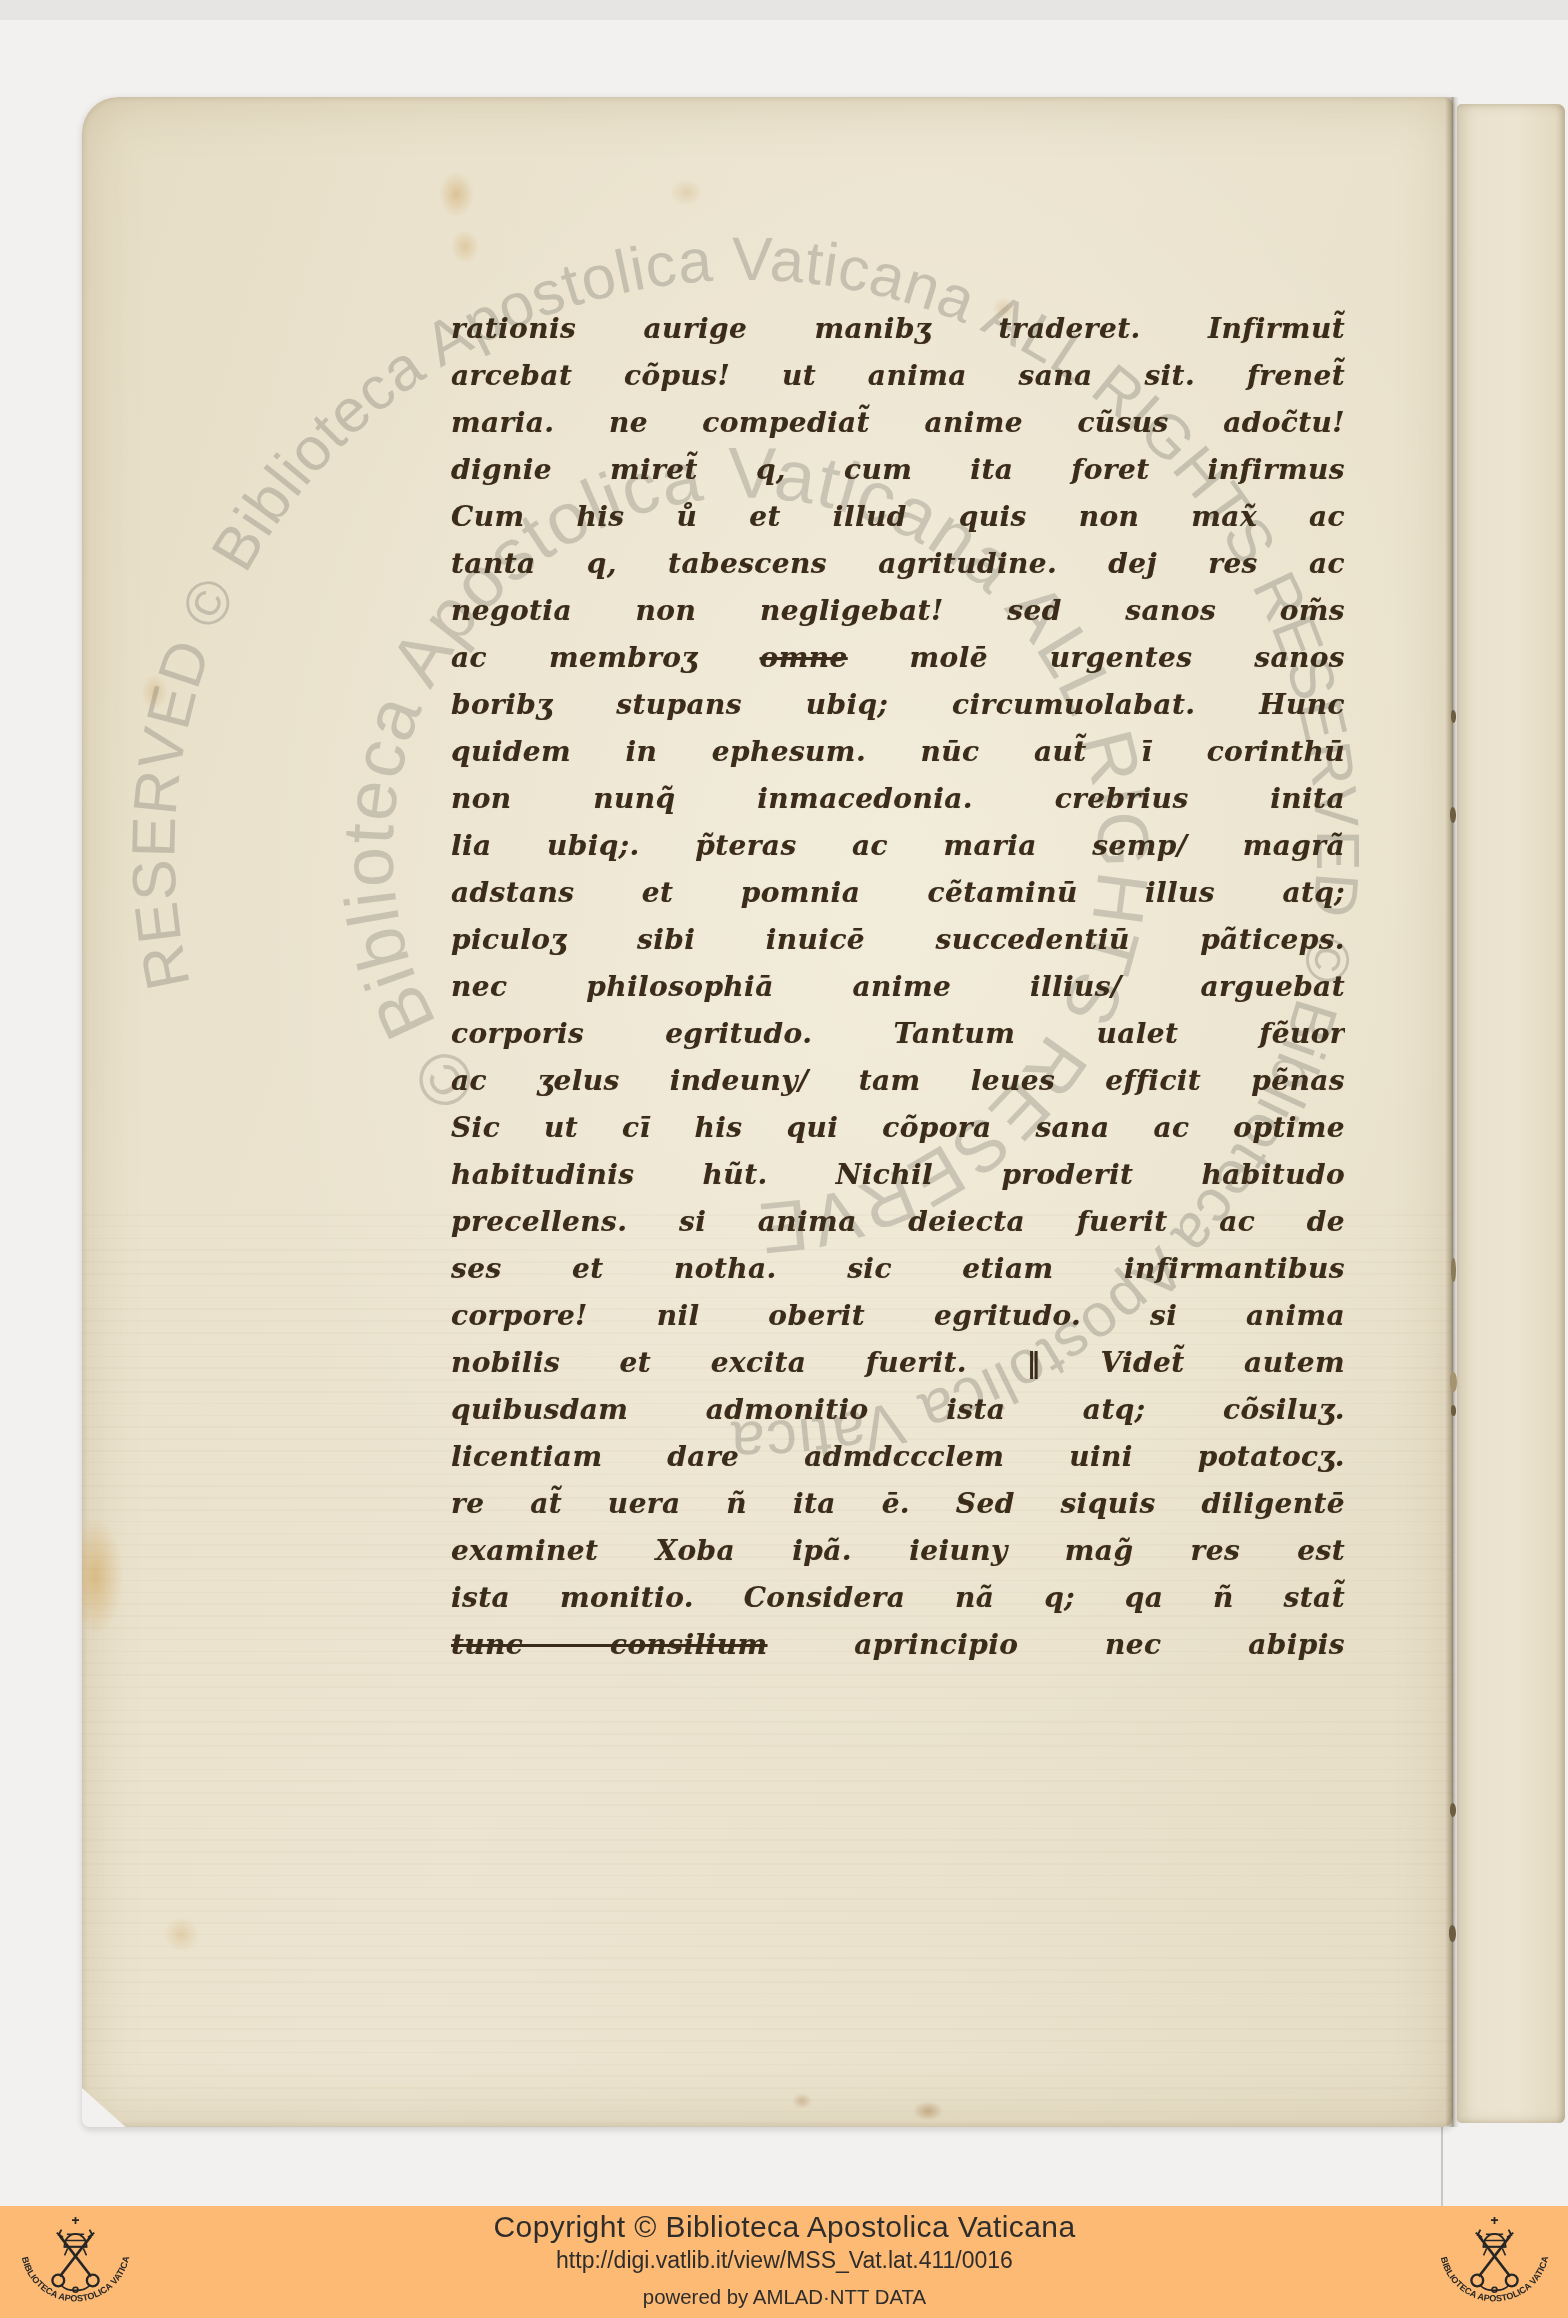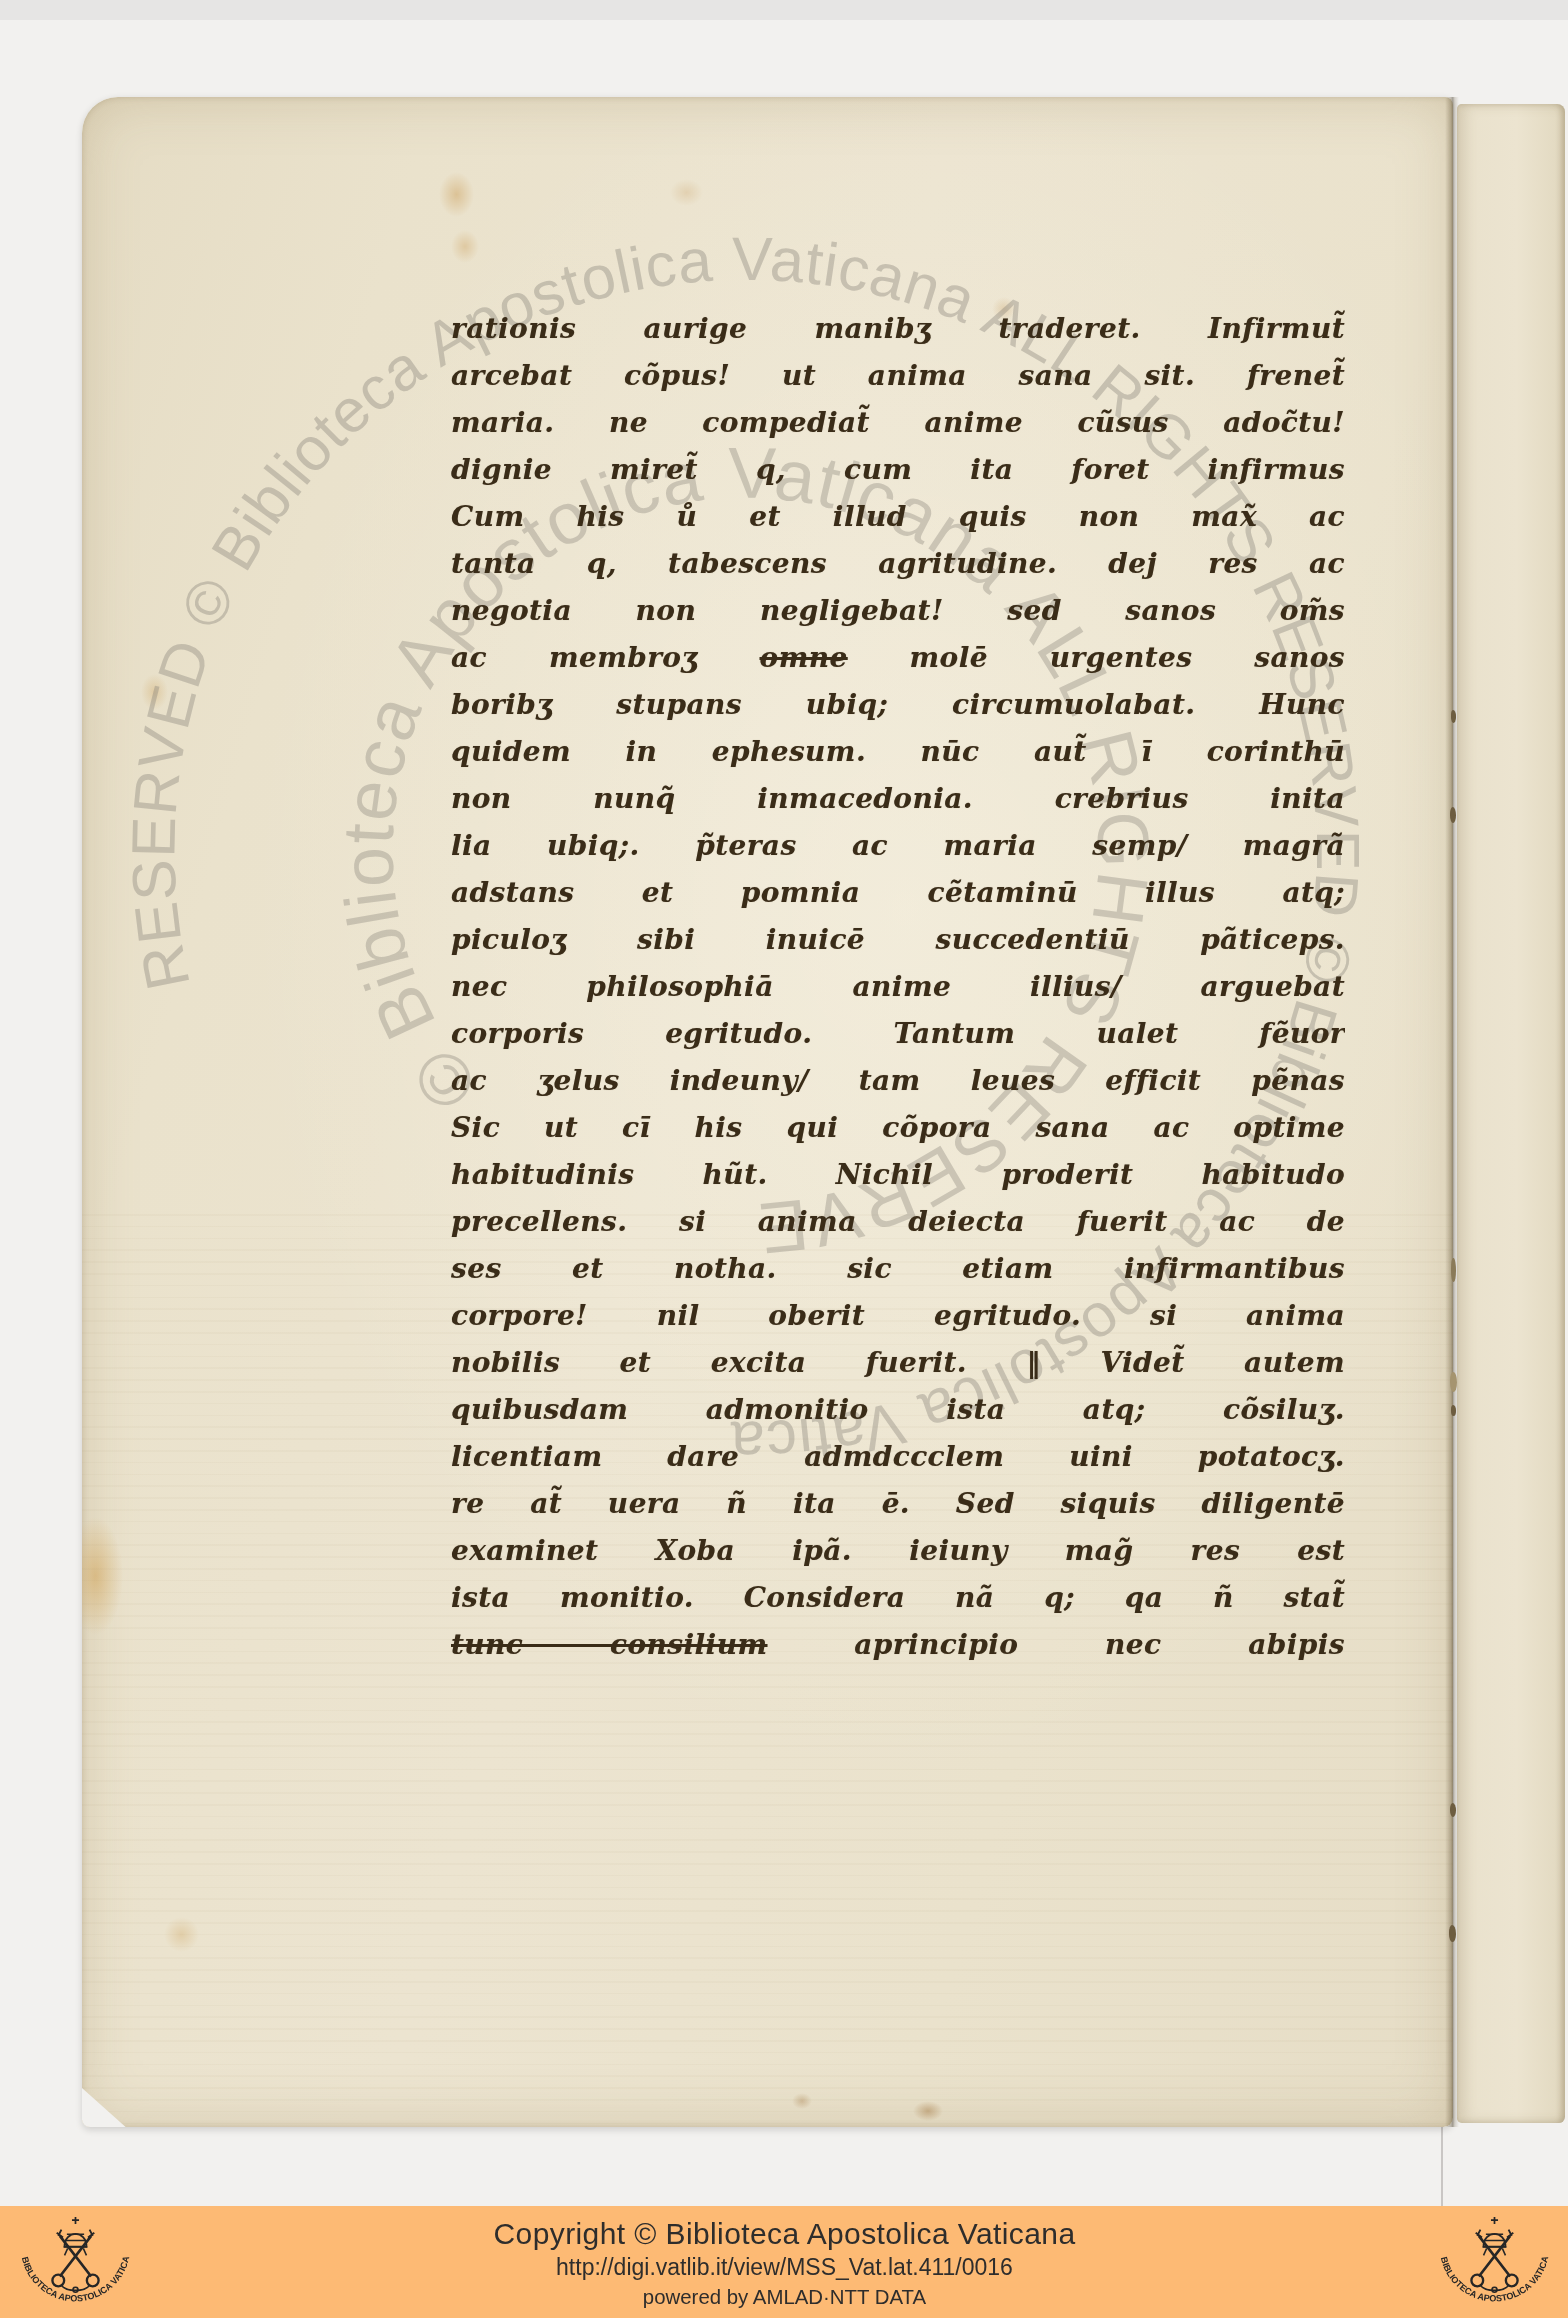--- a/index.html
+++ b/index.html
@@ -77,21 +77,21 @@
   .wm .ring-outer{font-size:78px;fill-opacity:.40;letter-spacing:1px;}
   .wm .ring-inner{font-size:92px;fill-opacity:.38;letter-spacing:2px;}
   
   .footer{
     position:absolute;left:0;top:2206px;width:1569px;height:112px;
     background:#fdba74;color:#2e2d2c;
     display:flex;flex-direction:column;align-items:center;justify-content:center;
   }
   .footer .l1{font-size:30px;letter-spacing:0.4px;margin:1.6px 0 3.1px 0;}
   .footer .l2{font-size:23px;margin:0 0 4.7px 0;text-align:center;}
-  .footer .l3{font-size:20.4px;margin:0;}
+  .footer .l3{font-size:20.4px;margin:7px;}
   .bav-logo{position:absolute;top:6.3px;width:119px;height:104px;}
   .bav-logo.left{left:15.7px;}
   .bav-logo.right{left:1435px;}
   .bav-logo text{font-family:"Liberation Sans",sans-serif;font-weight:bold;font-size:11.5px;fill:#262626;}
   .bav-logo .emblem{stroke:#262626;fill:none;}
 </style>
 </head>
 <body>
 
 <div class="backing">

